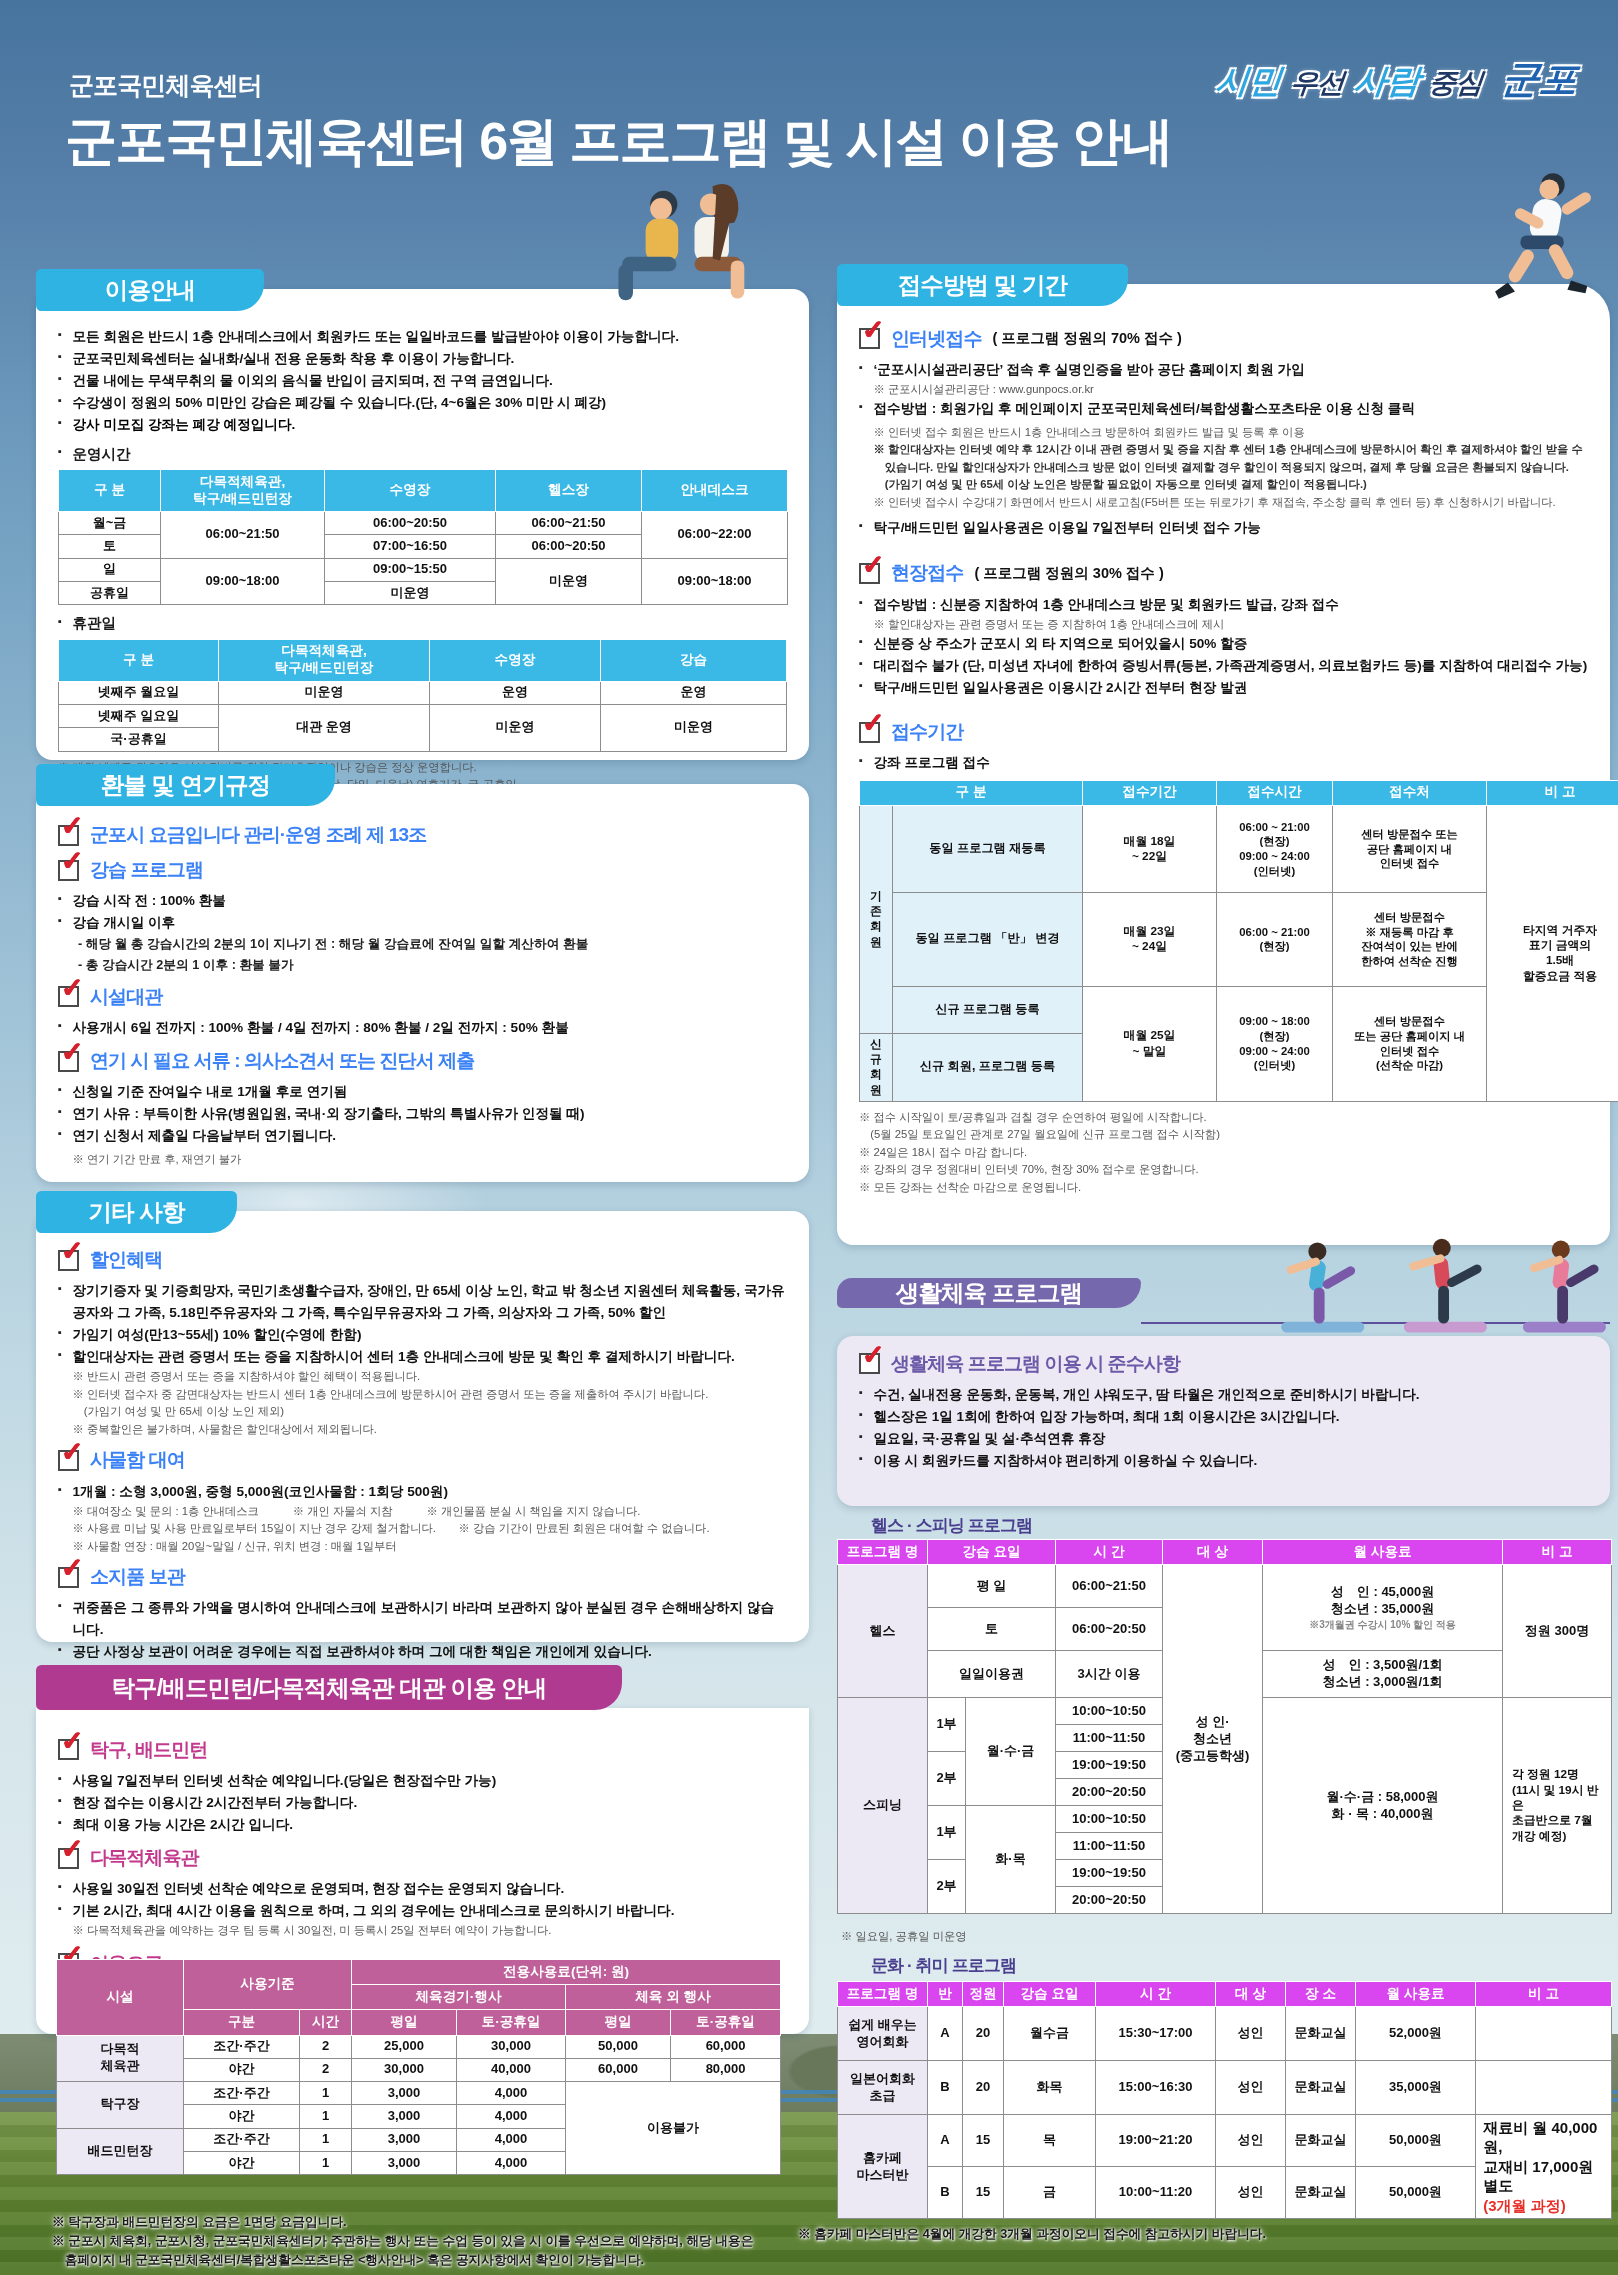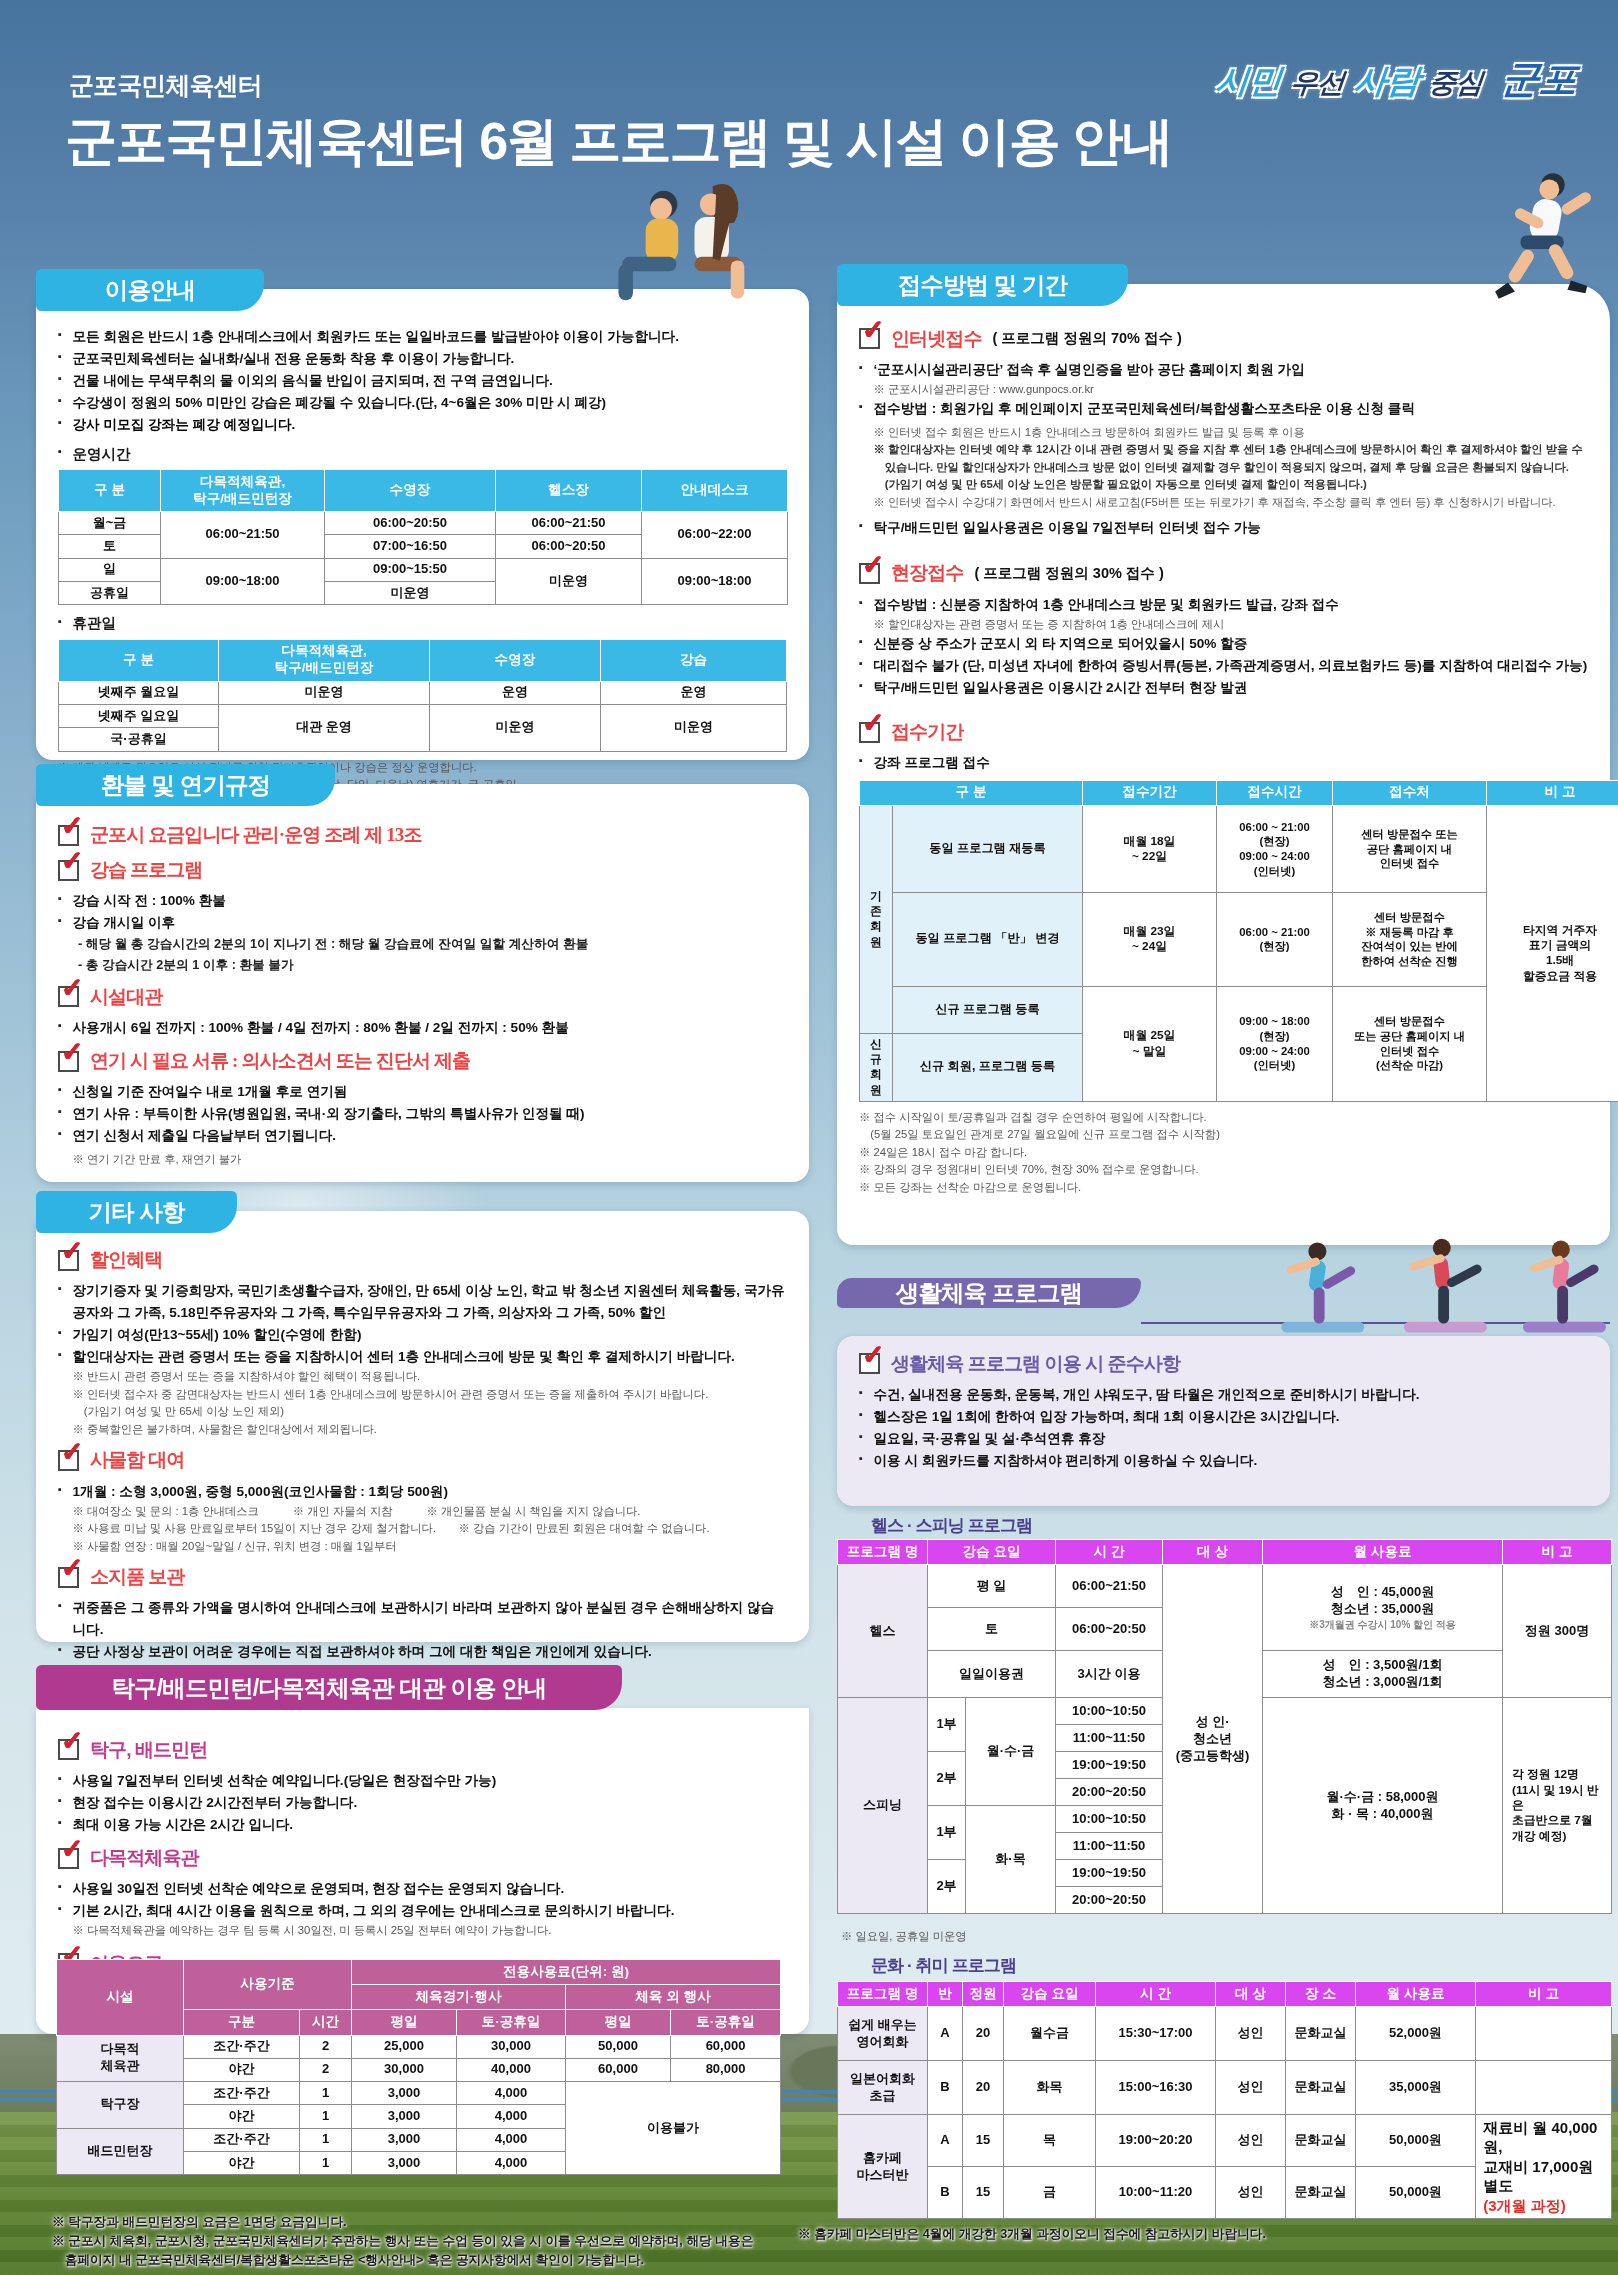--- a/index.html
+++ b/index.html
@@ -51,21 +51,21 @@
   .bullets.strong-last li:last-child{font-weight:900;color:#000;}
   .note{color:#555;font-size:11.3px;line-height:1.55;font-weight:500;}
   .note.strong{color:#333;font-weight:700;}
   .mini-label{position:relative;padding-left:14.5px;font-size:14.5px;font-weight:800;margin:9px 0 5.4px;}
   .mini-label::before{content:"▪";position:absolute;left:0;top:0.9px;font-size:11px;}
   .chk-row{display:flex;align-items:center;gap:11px;margin:9px 0 7.2px;}
   .chk{width:17px;height:17px;border:2.3px solid #4a4a4a;background:#fff;position:relative;flex:none;}
   .chk::after{content:"✓";position:absolute;left:0.9px;top:-16.3px;font-size:27px;font-weight:900;color:#d6202c;
     text-shadow:0.5px 0 0 #d6202c,-0.5px 0 0 #d6202c;}
   .chk-title{font-size:19px;font-weight:800;letter-spacing:-0.9px;}
-  .chk-title.cy{color:#ef4444;font-family:Liberation Serif, serif;}
+  .chk-title.cy{color:#3b82f6;}
   .chk-title.mag{color:#c2398e;}
   .chk-title.pur{color:#6a5aa8;}
   .chk-sub{font-size:14.5px;font-weight:800;color:#111;}
   .sub-line{padding-left:20px;font-size:12.7px;font-weight:600;color:#222;line-height:1.6;}
 
   
   table.t{border-collapse:collapse;width:100%;table-layout:fixed;background:#fff;border:0.9px solid #777;}
   table.t th{color:#fff;font-weight:800;border:0.9px solid #fff;padding:3.6px 2.7px;font-size:13.6px;line-height:1.25;}
   table.t td{border:0.9px solid #8d8d8d;text-align:center;padding:2.7px 3.6px;font-size:13px;font-weight:700;color:#111;line-height:1.3;background:#fff;}
   table.t.cyan th{background:#3ab9e6;}
@@ -731,21 +731,21 @@
         <td>문화교실</td>
         <td>35,000원</td>
         <td></td>
       </tr>
       <tr style="height:47px;">
         <td rowspan="2" class="lav pre">홈카페
 마스터반</td>
         <td>A</td>
         <td>15</td>
         <td>목</td>
-        <td>19:00~20:20</td>
+        <td>19:00~21:20</td>
         <td>성인</td>
         <td>문화교실</td>
         <td>50,000원</td>
         <td rowspan="2" style="font-size:15px;text-align:left;padding-left:7.2px;">
           <span class="pre">재료비 월 40,000원,
 교재비 17,000원 별도</span>
           <span class="red" style="display:block;font-weight:800;">(3개월 과정)</span>
         </td>
       </tr>
       <tr style="height:47px;">

